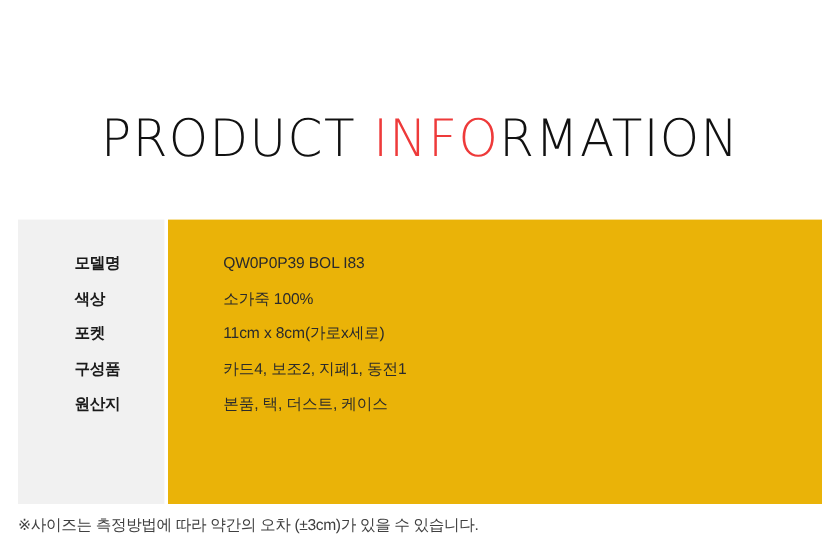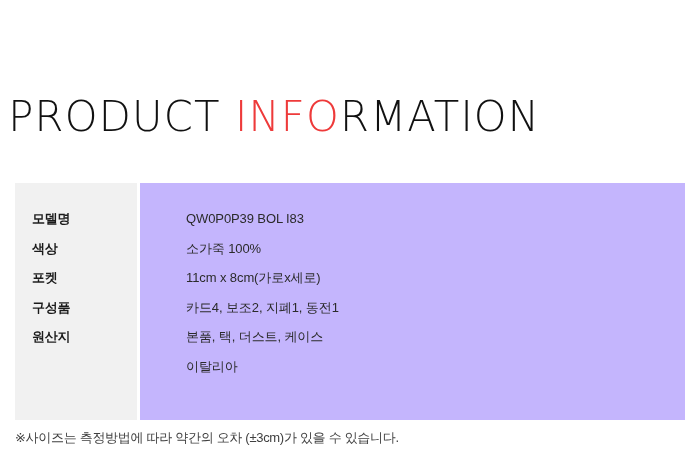--- a/index.html
+++ b/index.html
@@ -14,20 +14,21 @@
     font-family: "Liberation Sans", "DejaVu Sans", sans-serif;
     overflow: hidden;
   }
 
   
   .title-wrap {
     position: absolute;
     left: 0;
     top: 66px;
     width: 700px;
+    text-align: center;
     white-space: nowrap;
   }
   .title {
     display: inline-block;
     font-family: "DejaVu Sans", "Liberation Sans", sans-serif;
     font-size: 43px;
     font-weight: 300;
     letter-spacing: 1.2px;
     line-height: 1;
     color: #111111;
@@ -48,33 +49,34 @@
     gap: 3px;
   }
   .spec-col-labels {
     width: 122px;
     background: #F1F1F1;
     box-sizing: border-box;
     padding-top: 21px;
   }
   .spec-col-values {
     flex: 1;
-    background: #c4b5fd;
+    background: #eab308;
     box-sizing: border-box;
     padding-top: 21px;
   }
   .spec-label {
     height: 29.5px;
     line-height: 29.5px;
     padding-left: 17px;
     font-size: 13px;
     font-weight: bold;
     color: #1a1a1a;
     letter-spacing: -0.2px;
     white-space: nowrap;
+    margin-left: 30px;
   }
   .spec-value {
     height: 29.5px;
     line-height: 29.5px;
     padding-left: 46px;
     font-size: 13px;
     font-weight: normal;
     color: #2b2b2b;
     letter-spacing: -0.1px;
     white-space: nowrap;
@@ -109,18 +111,17 @@
     <div class="spec-label">구성품</div>
     <div class="spec-label">원산지</div>
   </div>
 
   <div class="spec-col-values">
     <div class="spec-value">QW0P0P39 BOL I83</div>
     <div class="spec-value">소가죽 100%</div>
     <div class="spec-value">11cm x 8cm(가로x세로)</div>
     <div class="spec-value">카드4, 보조2, 지폐1, 동전1</div>
     <div class="spec-value">본품, 택, 더스트, 케이스</div>
-    <div class="spec-value">이탈리아</div>
   </div>
 
 </div>
 
 <div class="footer-note">※사이즈는 측정방법에 따라 약간의 오차 (±3cm)가 있을 수 있습니다.</div>
 
 </body></html>

